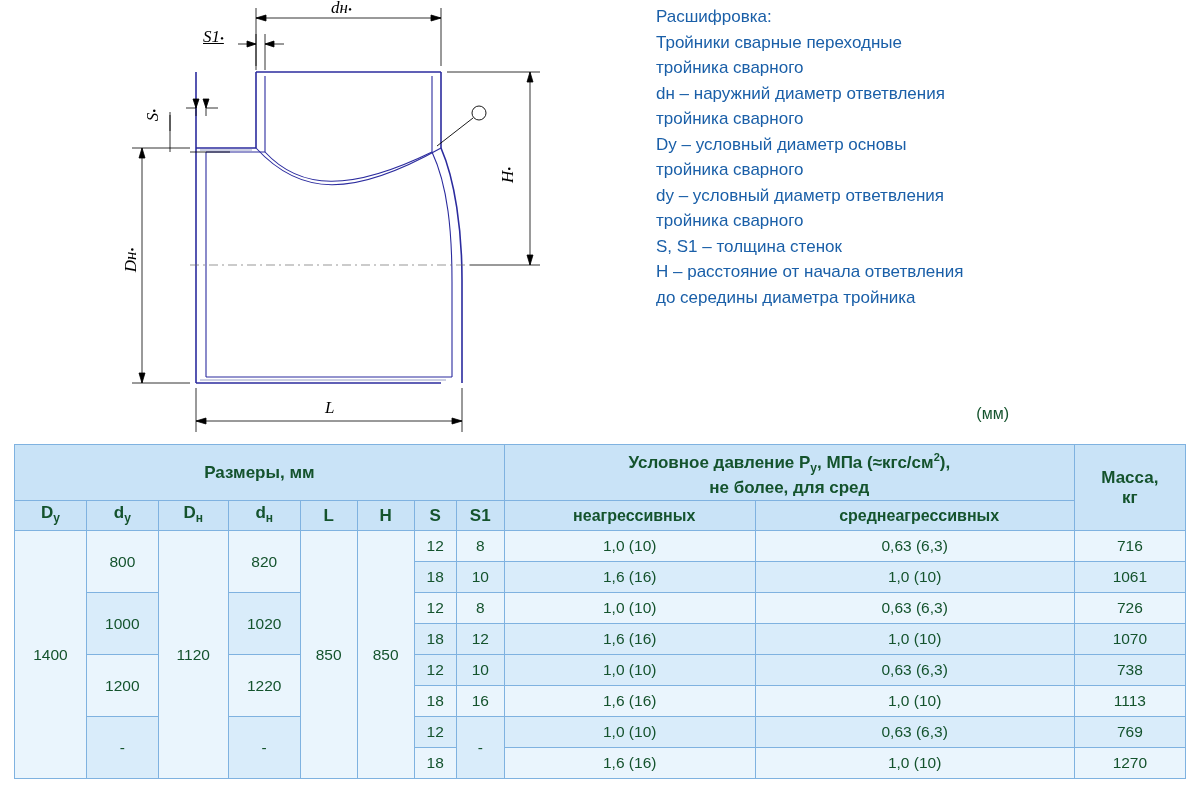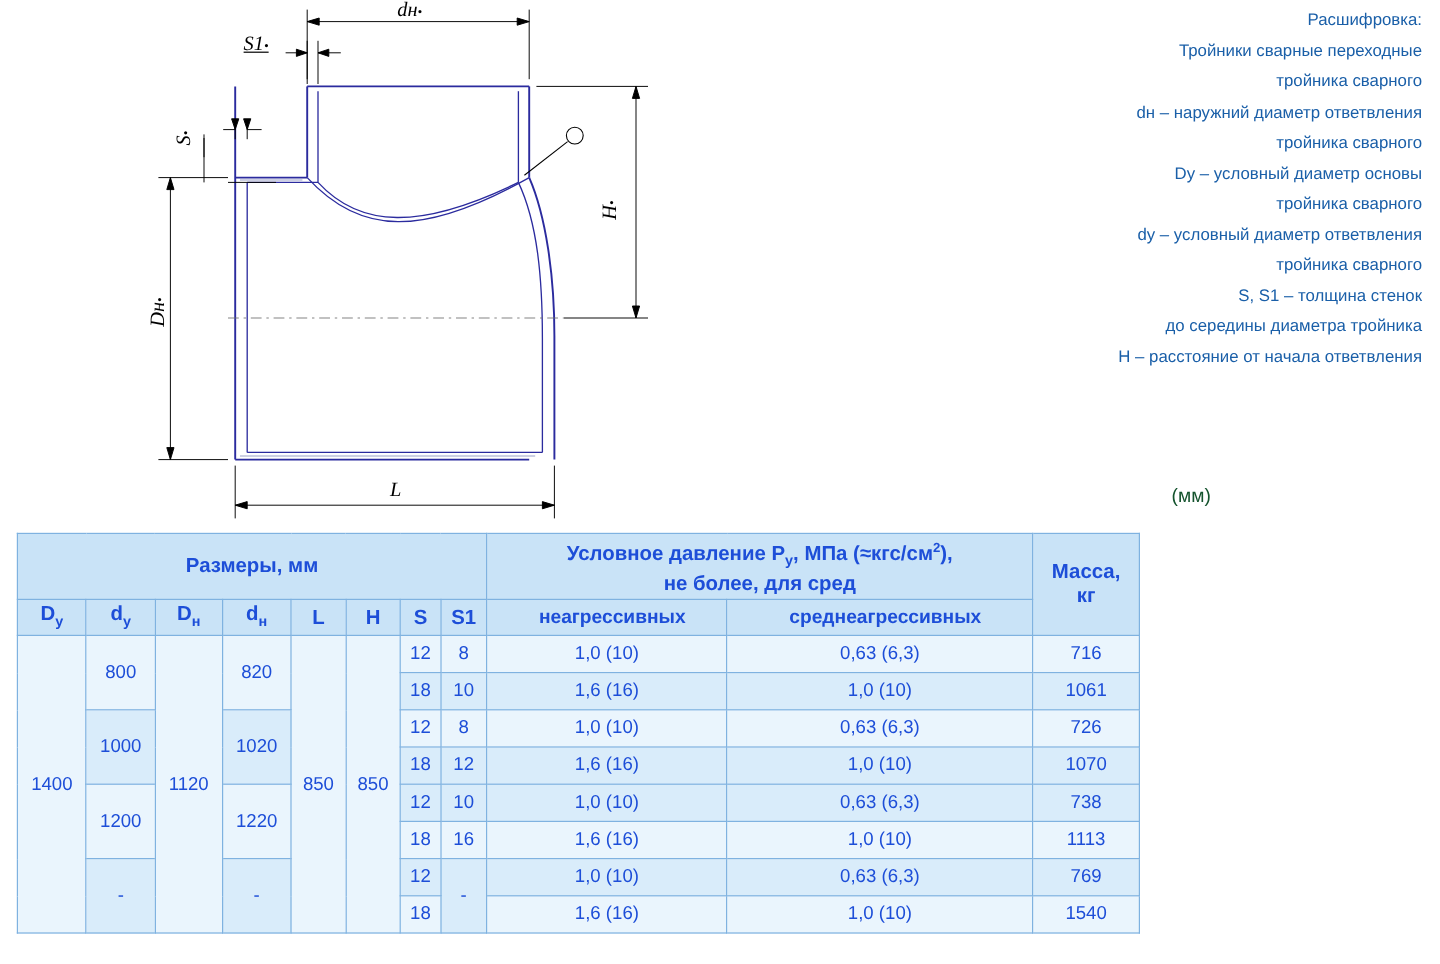--- a/index.html
+++ b/index.html
@@ -23,50 +23,49 @@
 
   #drawing {
     position: absolute;
     left: 0; top: 0;
     width: 640px;
     height: 440px;
   }
 
   #legend {
     position: absolute;
-    left: 640px;
+    left: 656px;
     top: 4px;
     width: 545px;
-    font-size: 14px;
+    font-size: 17px;
     line-height: 25.5px;
     color: #1a5fa8;
-    text-align: right;
   }
   #legend div { white-space: nowrap; }
 
   #unit {
     position: absolute;
     right: 14px;
     top: 405px;
     font-size: 16px;
     color: #14532d;
   }
 
   
   #tablewrap {
     position: absolute;
     left: 14px;
     top: 444px;
     width: 1172px;
   }
   table {
     border-collapse: collapse;
-    width: 936px;
+    width: 1172px;
     font-size: 15.5px;
-    color: #1d4ed8;
+    color: #14532d;
   }
   th, td {
     border: 1px solid #7fb2e0;
     text-align: center;
     vertical-align: middle;
     padding: 2px 3px;
   }
   thead th {
     background: #c9e3f7;
     font-weight: bold;
@@ -215,22 +214,22 @@
     <div>Расшифровка:</div>
     <div>Тройники сварные переходные</div>
     <div>тройника сварного</div>
     <div>dн – наружний диаметр ответвления</div>
     <div>тройника сварного</div>
     <div>Dу – условный диаметр основы</div>
     <div>тройника сварного</div>
     <div>dу – условный диаметр ответвления</div>
     <div>тройника сварного</div>
     <div>S, S1 – толщина стенок</div>
+    <div>H – расстояние от начала ответвления</div>
     <div>до середины диаметра тройника</div>
-    <div>H – расстояние от начала ответвления</div>
   </div>
 
   <div id="unit">(мм)</div>
 </div>
 
 <div id="tablewrap">
   <table>
     <thead>
       <tr>
         <th colspan="8">Размеры, мм</th>
@@ -319,17 +318,17 @@
         <td class="shade">12</td>
         <td rowspan="2" class="shade">-</td>
         <td class="shade">1,0 (10)</td>
         <td class="shade">0,63 (6,3)</td>
         <td class="shade">769</td>
       </tr>
       <tr>
         <td>18</td>
         <td>1,6 (16)</td>
         <td>1,0 (10)</td>
-        <td>1540</td>
+        <td>1270</td>
       </tr>
     </tbody>
   </table>
 </div>
 
 </body></html>

